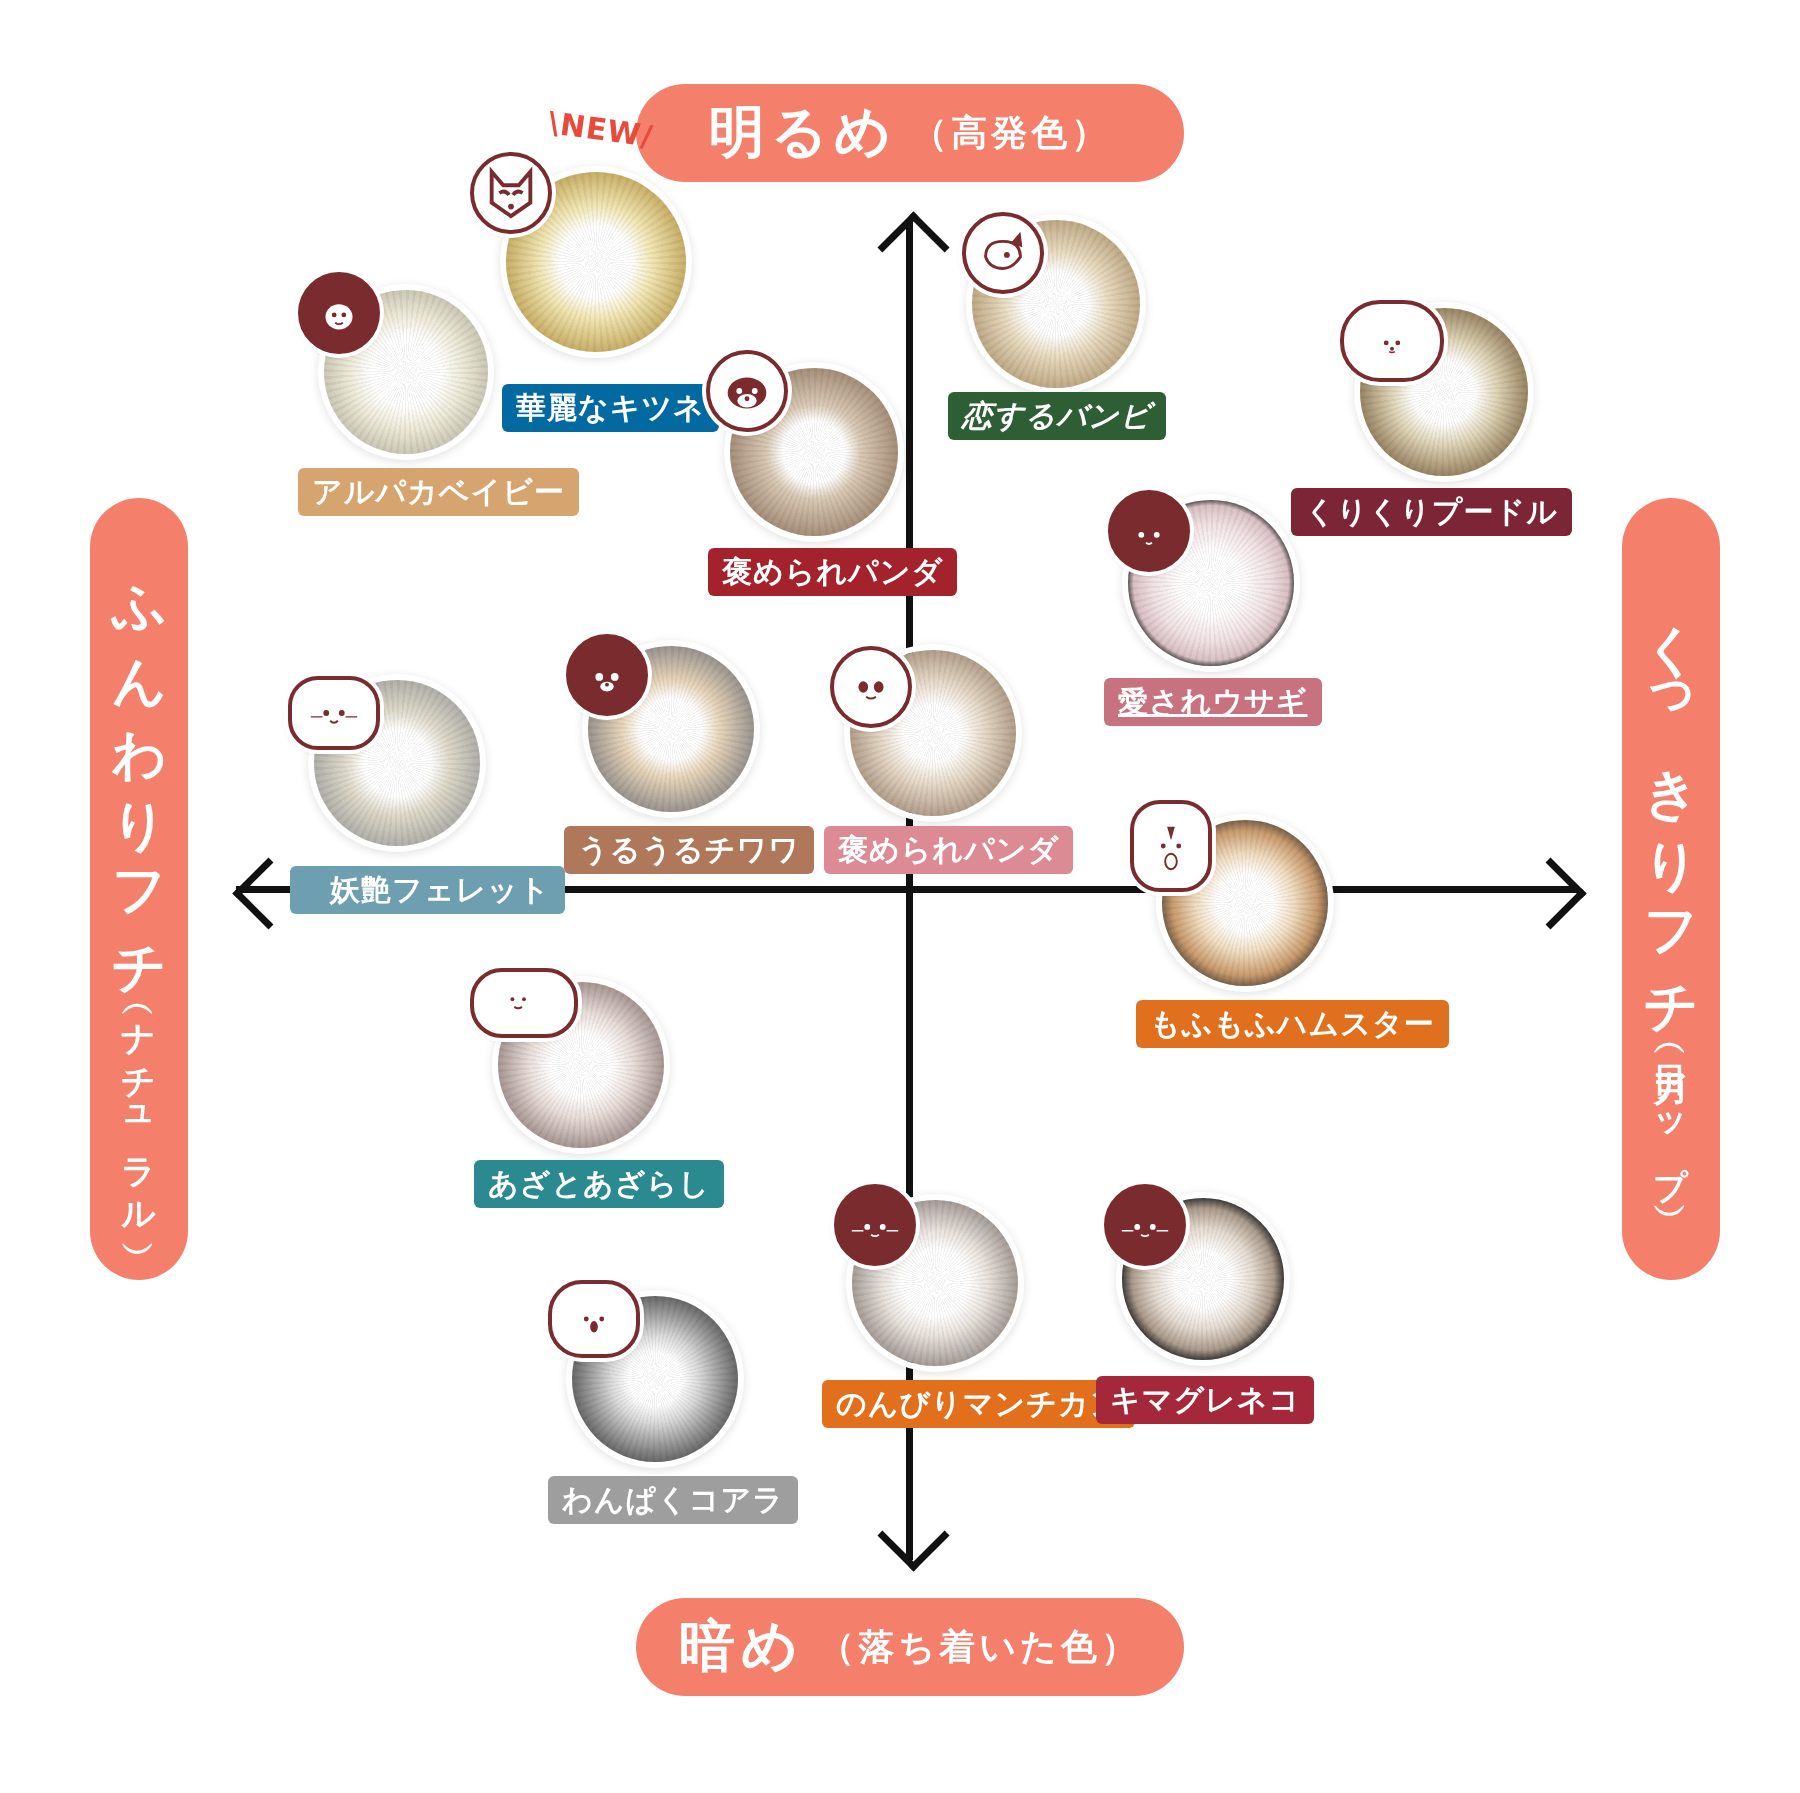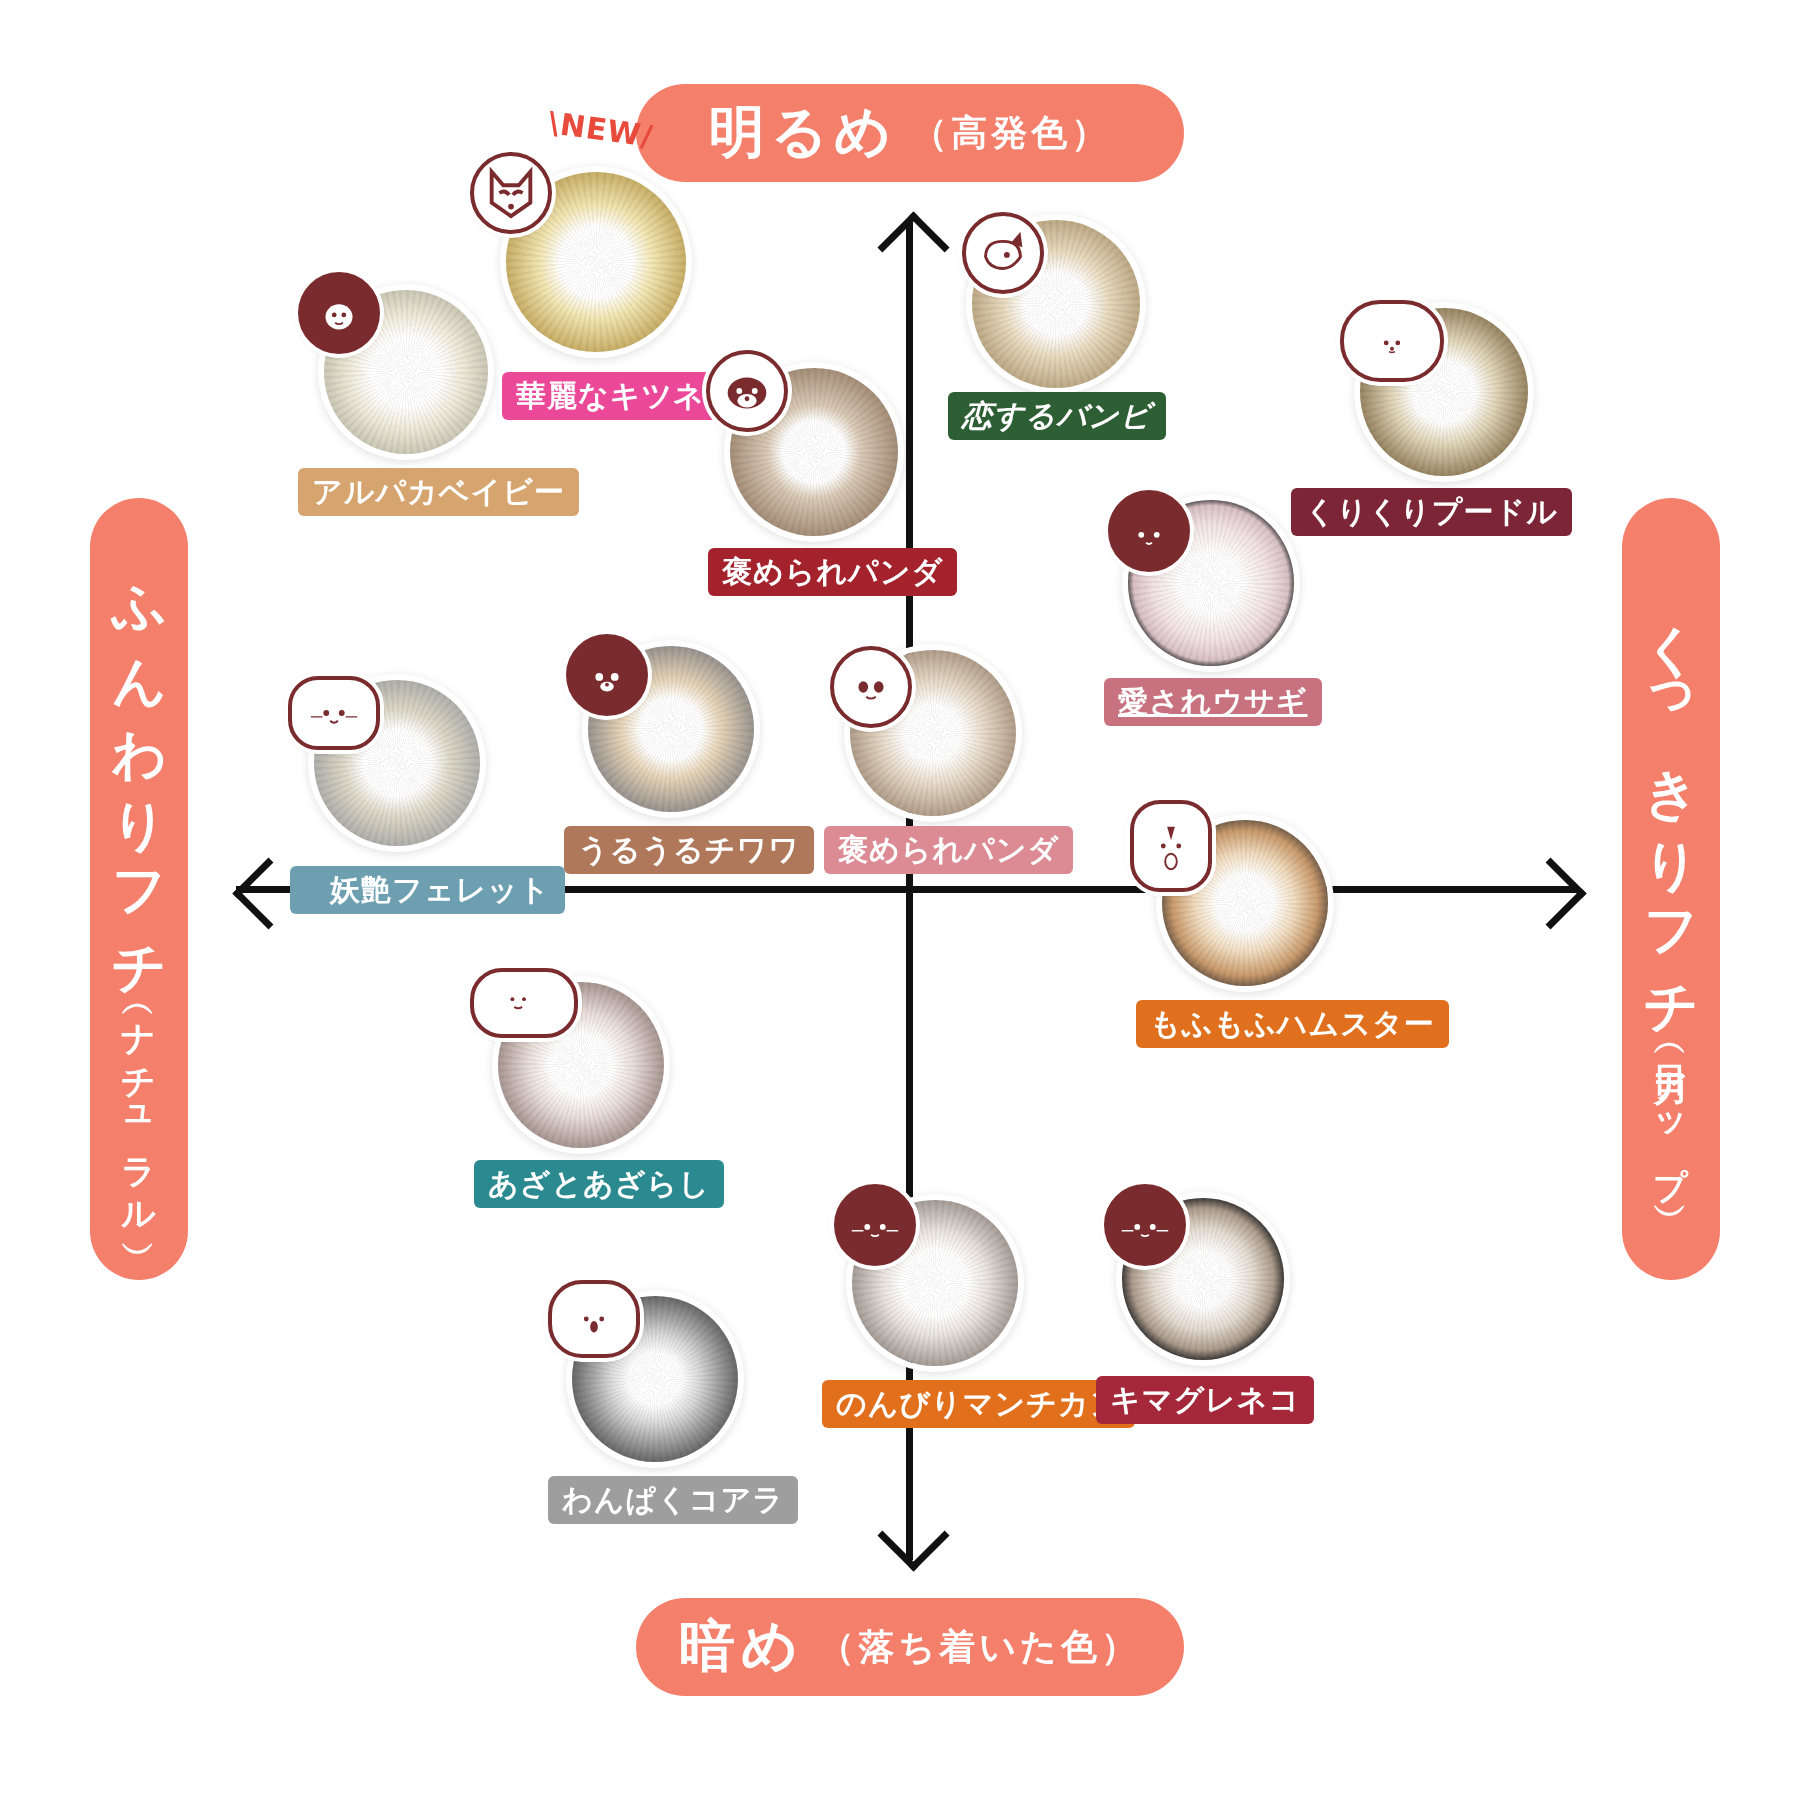--- a/index.html
+++ b/index.html
@@ -68,21 +68,21 @@
 </div>
 
 <div class="lens" style="left:506px; top:172px; width:180px; height:180px; background:radial-gradient(circle, #fff 0 28%, #f0e4b0 45%, #c9b069 70%, #7a6a4a 100%);"></div>
 <div class="badge" style="left:470px; top:152px;">
   <svg viewBox="0 0 60 60">
       <path d="M10 8 L22 22 L38 22 L50 8 L50 40 L30 54 L10 40 Z" fill="#fff" stroke="#7a2b2e" stroke-width="4"></path>
       <path d="M18 30 q6 -4 10 2 M32 32 q4 -6 10 -2" stroke="#7a2b2e" stroke-width="4" fill="none"></path>
       <circle cx="30" cy="44" r="3" fill="#7a2b2e"></circle>
     </svg>
 </div>
-<div class="tag" style="left:502px; top:372px; background:#ec4899;">華麗なキツネ</div>
+<div class="tag" style="left:502px; top:384px; background:#0369a1;">華麗なキツネ</div>
 
 <div class="lens" style="left:324px; top:290px; width:164px; height:164px; background:radial-gradient(circle, #fff 0 30%, #ece8d6 50%, #bcb8a6 80%, #a09c8e 100%);"></div>
 <div class="badge dark" style="left:298px; top:272px;">
   <svg viewBox="0 0 60 60">
       <ellipse cx="30" cy="34" rx="14" ry="13" fill="#fff"></ellipse>
       <circle cx="25" cy="32" r="2.5" fill="#7a2b2e"></circle>
       <circle cx="35" cy="32" r="2.5" fill="#7a2b2e"></circle>
       <path d="M26 40 q4 3 8 0" stroke="#7a2b2e" stroke-width="2" fill="none"></path>
     </svg>
 </div>

